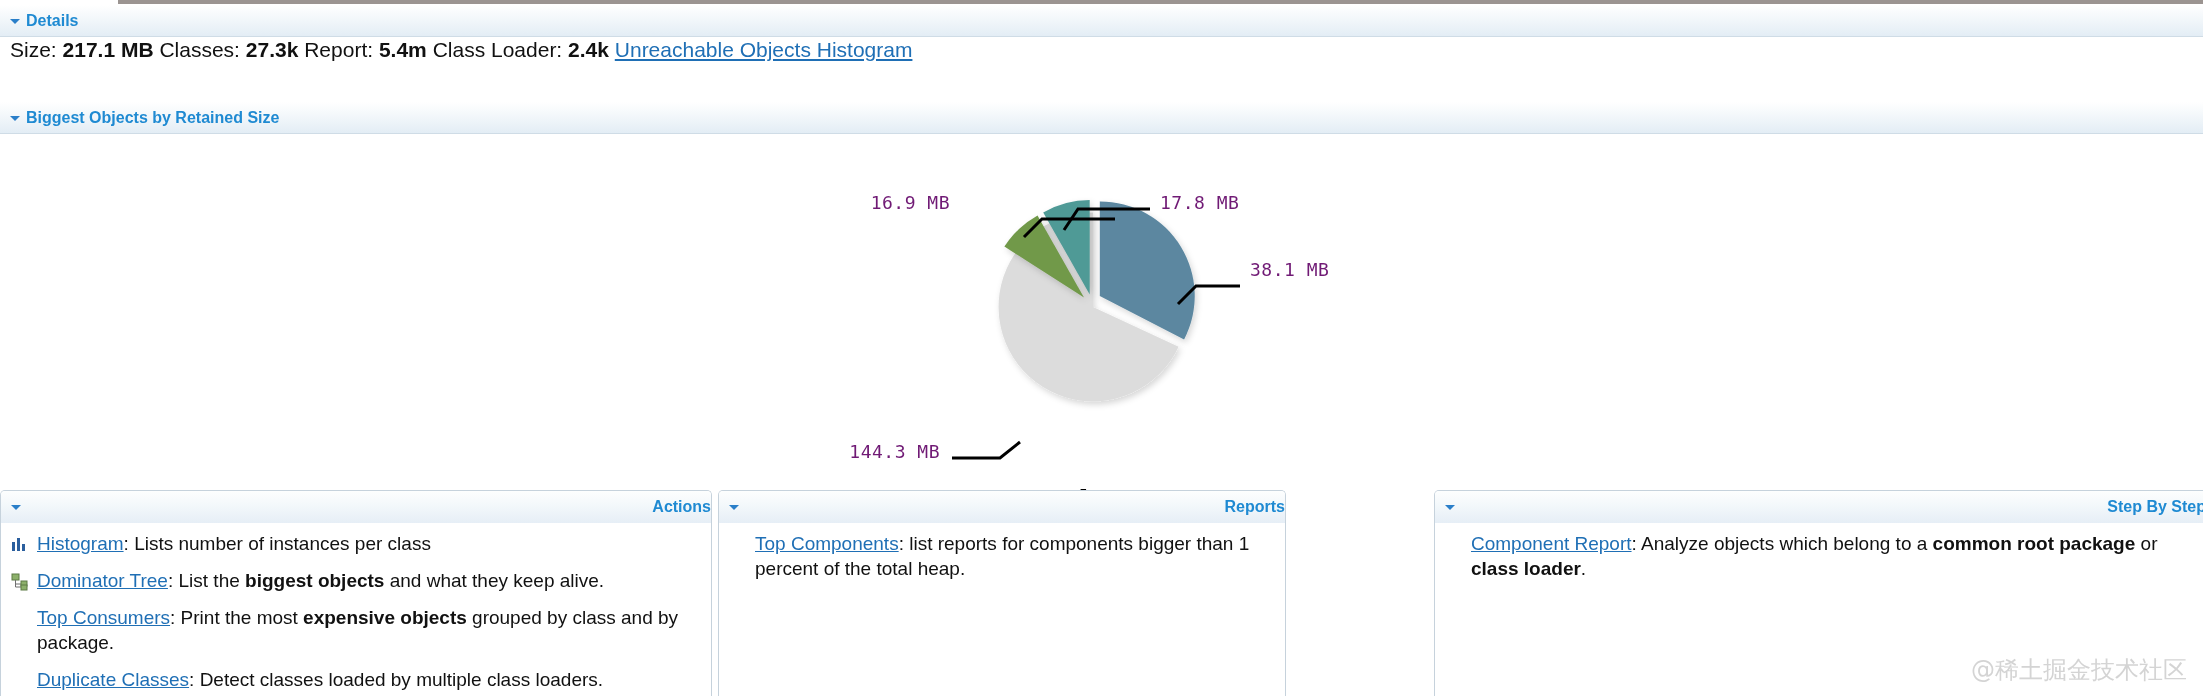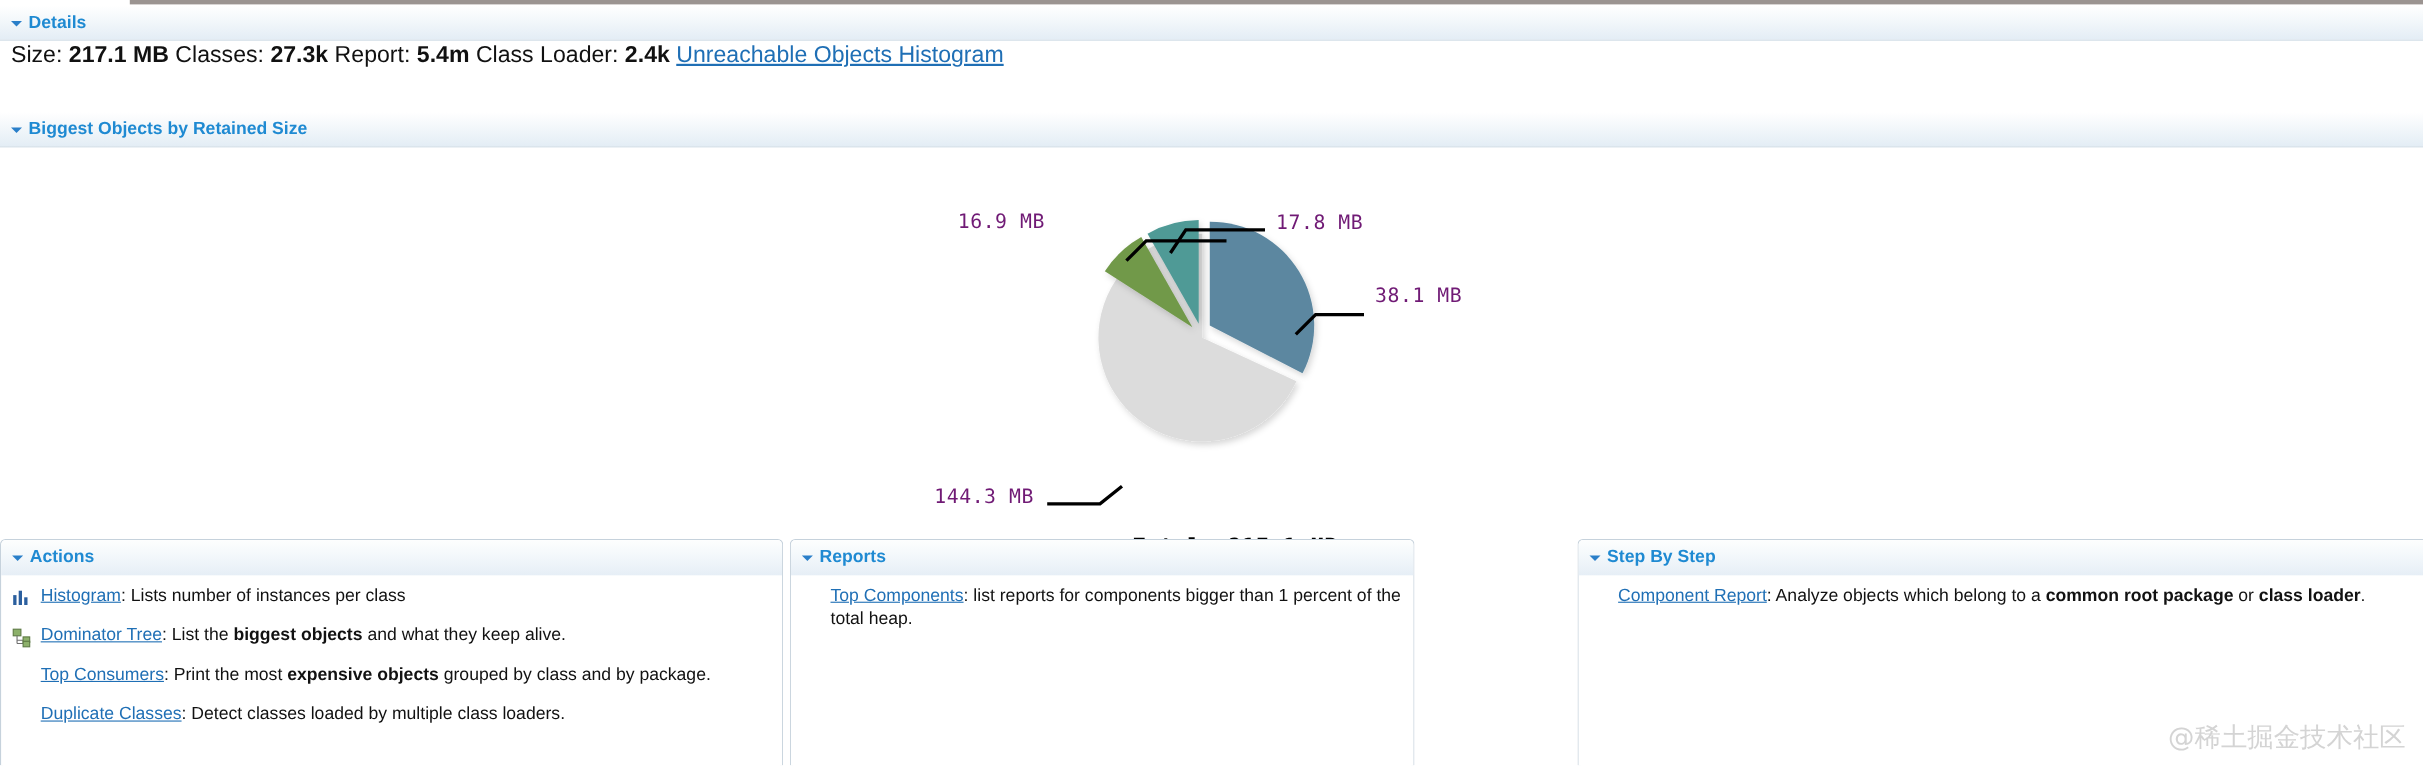--- a/index.html
+++ b/index.html
@@ -105,35 +105,36 @@
   #panel-actions  { left: 0px;    width: 712px; }
   #panel-reports  { left = 0; left: 718px;  width: 568px; }
   #panel-stepby   { left: 1434px; width: 773px; }
 
   .panel .section-head {
     position: absolute;
     left: 0; right: 0; top: 0;
     height: 32px;
     border-bottom: none;
     background: linear-gradient(to bottom, #fdfefe 0%, #f3f8fb 45%, #e6eef6 100%);
+    justify-content: space-between;
   }
 
   .panel-body {
     position: absolute;
     left: 0; right: 0;
     top: 34px; bottom: 0;
     padding: 6px 10px 0 10px;
     box-sizing: border-box;
   }
 
   .action-row {
     display: flex;
     align-items: flex-start;
     margin-bottom: 12px;
-    font-size: 16px;
+    font-size: 19px;
     line-height: 1.32;
     color: #111111;
   }
   .action-row .ico {
     width: 22px; height: 24px;
     flex: 0 0 22px;
     margin-right: 4px;
     position: relative;
     top: 4px;
   }

